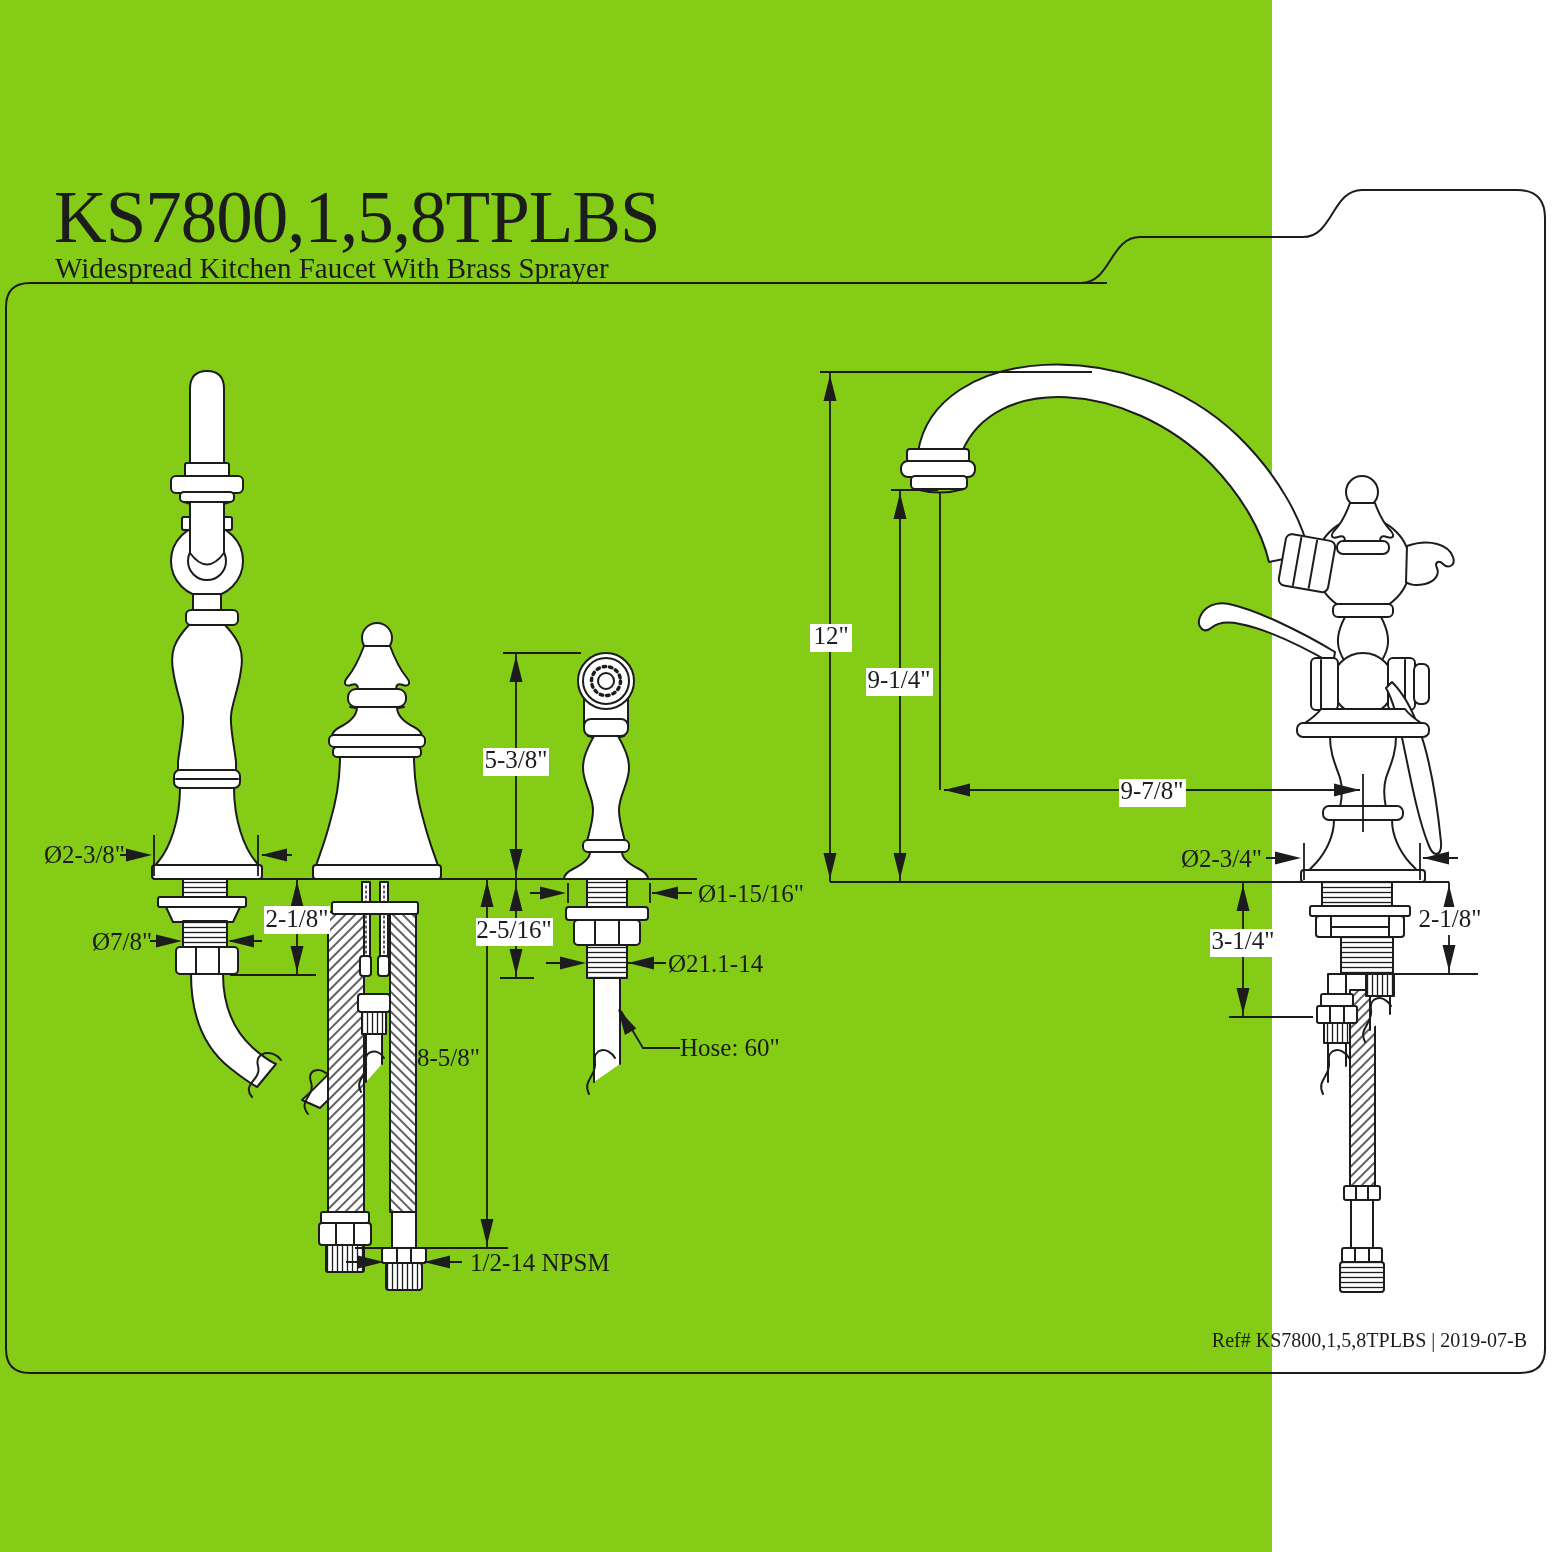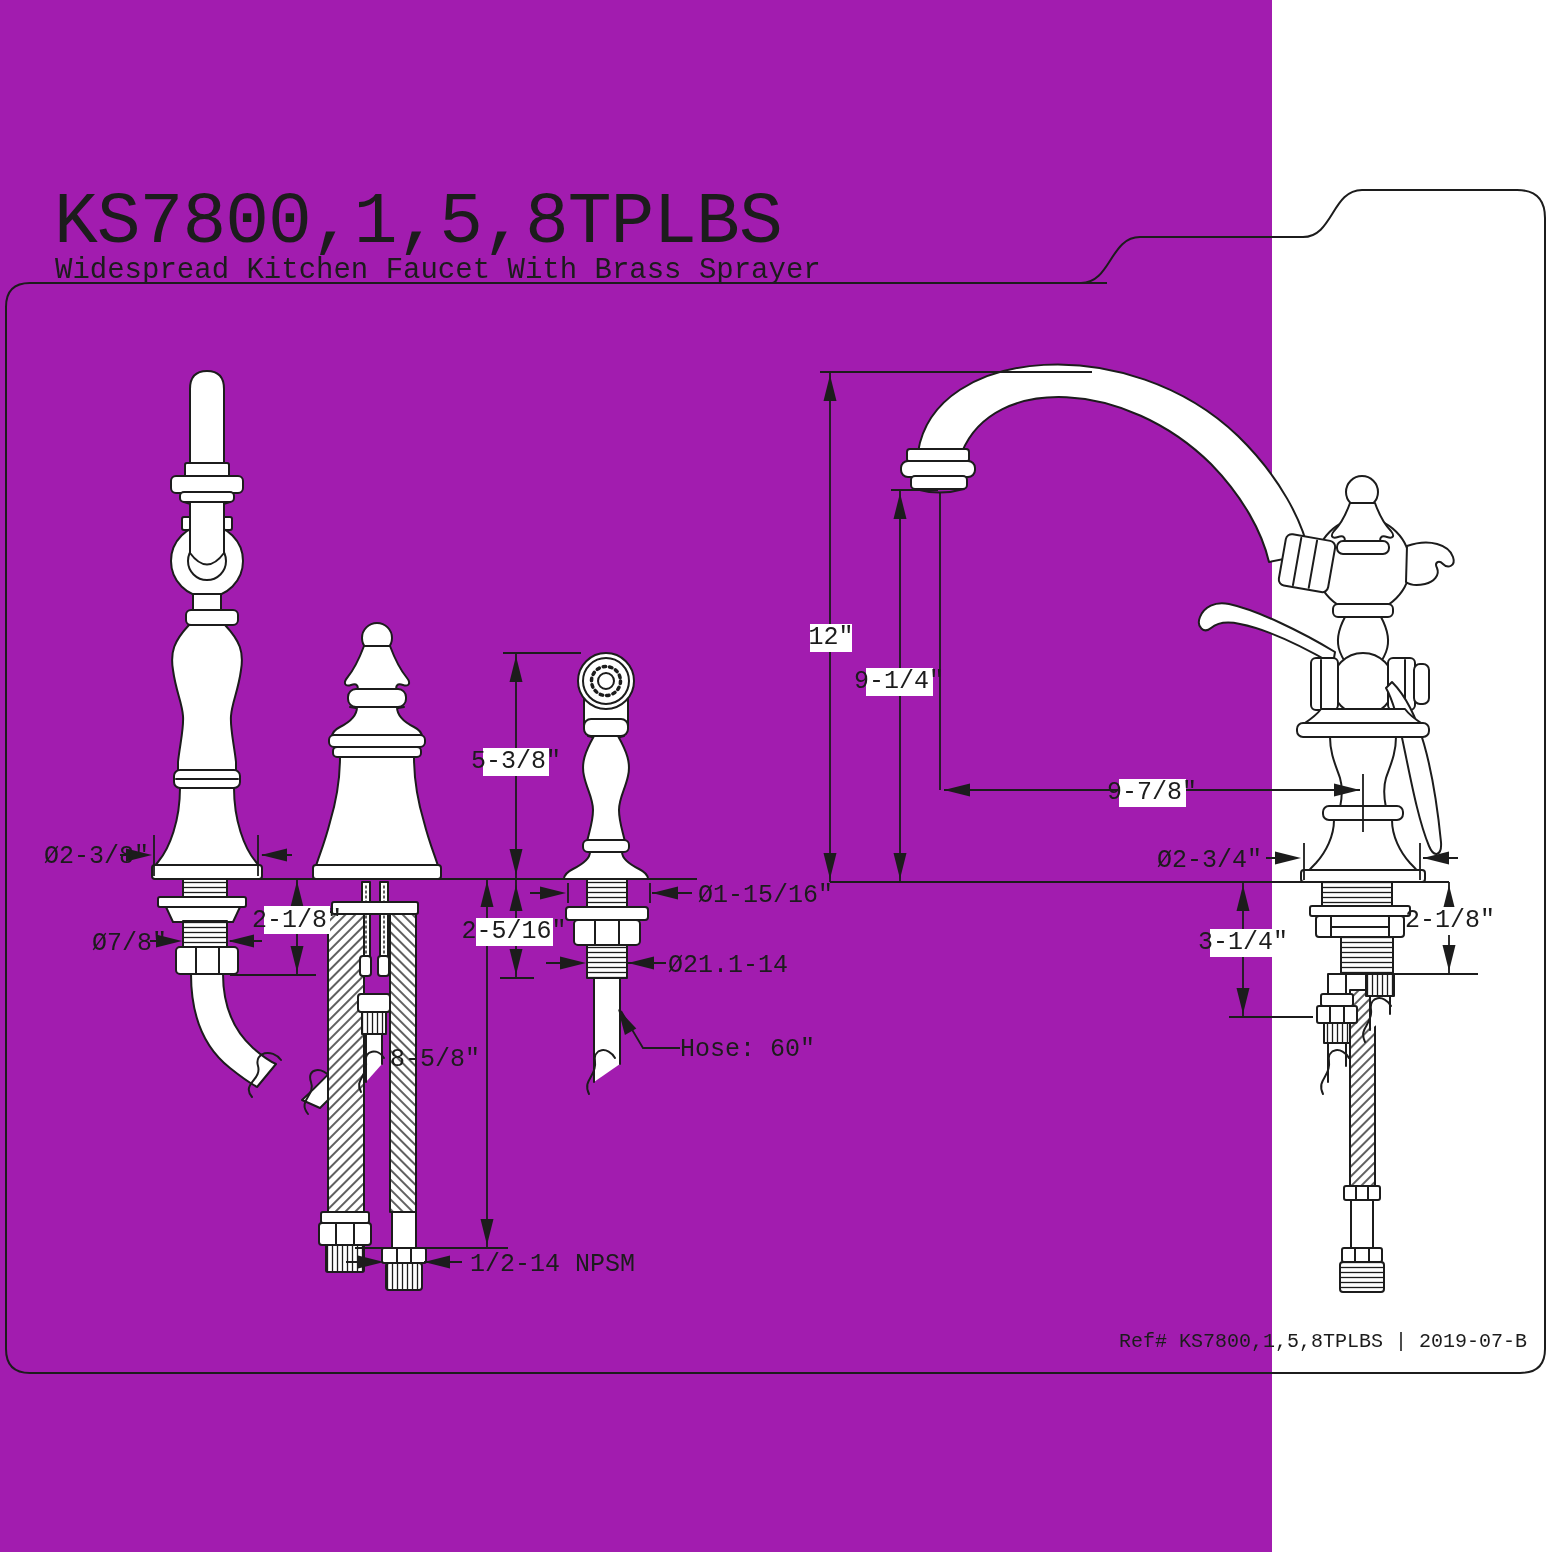--- a/index.html
+++ b/index.html
@@ -1,17 +1,17 @@
 <!DOCTYPE html>
 <html><head>
 <meta charset="utf-8">
 <style>
   html,body{margin:0;padding:0;background:#fff;}
-  .sheet{position:relative;width:1272px;height:1552px;background:#a21caf;
-         font-family:Liberation Mono, monospace;}
+  .sheet{position:relative;width:1272px;height:1552px;background:#84cc16;
+         font-family:Liberation Serif, serif;}
   svg{display:block}
   text{fill:#1c1c1c;}
   .dim{font-size:25px;}
   .title{font-size:73px;letter-spacing:-1px;}
   .subtitle{font-size:29px;}
   .ref{font-size:20px;}
 </style>
 </head>
 <body>
 

